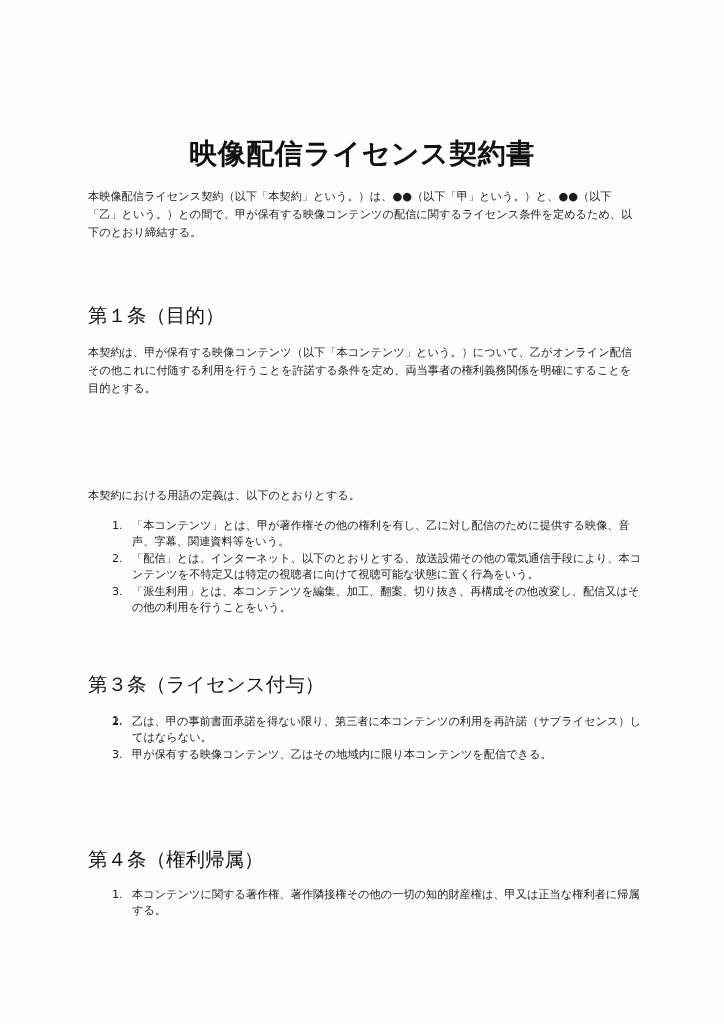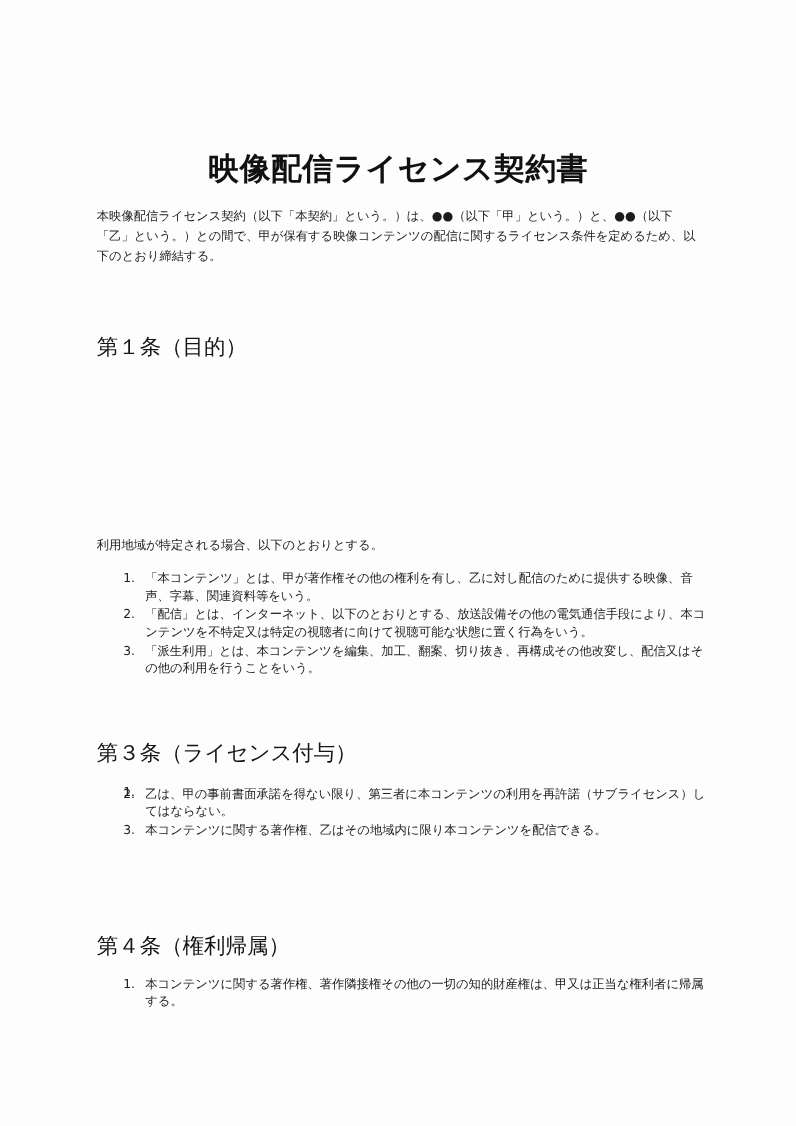--- a/index.html
+++ b/index.html
@@ -74,22 +74,23 @@
 </head>
 <body>
 
 <div class="page">
 
   <h1 class="doc-title">映像配信ライセンス契約書</h1>
 
   <p class="para" style="top:188px;">本映像配信ライセンス契約（以下「本契約」という。）は、●●（以下「甲」という。）と、●●（以下「乙」という。）との間で、甲が保有する映像コンテンツの配信に関するライセンス条件を定めるため、以下のとおり締結する。</p>
 
   <h2 class="heading" style="top:302px;">第１条（目的）</h2>
+  <p class="para" style="top:344px;">本契約は、甲が保有する映像コンテンツ（以下「本コンテンツ」という。）について、乙がオンライン配信その他これに付随する利用を行うことを許諾する条件を定め、両当事者の権利義務関係を明確にすることを目的とする。</p>
 
-  <p class="para" style="top:487px;">利用地域が特定される場合、以下のとおりとする。</p>
+  <p class="para" style="top:487px;">本契約における用語の定義は、以下のとおりとする。</p>
   <ol class="olist" style="top:518px;">
     <li>
       <span class="num">1.</span>
       <span>「本コンテンツ」とは、甲が著作権その他の権利を有し、乙に対し配信のために提供する映像、音声、字幕、関連資料等をいう。</span>
     </li>
     <li>
       <span class="num">2.</span>
       <span>「配信」とは、インターネット、以下のとおりとする、放送設備その他の電気通信手段により、本コンテンツを不特定又は特定の視聴者に向けて視聴可能な状態に置く行為をいう。</span>
     </li>
     <li>
@@ -102,21 +103,21 @@
   <ol class="olist" style="top:713px;">
     <li>
       <span class="num">1.</span>
     </li>
     <li>
       <span class="num">2.</span>
       <span>乙は、甲の事前書面承諾を得ない限り、第三者に本コンテンツの利用を再許諾（サブライセンス）してはならない。</span>
     </li>
     <li>
       <span class="num">3.</span>
-      <span>本コンテンツに関する著作権、乙はその地域内に限り本コンテンツを配信できる。</span>
+      <span>甲が保有する映像コンテンツ、乙はその地域内に限り本コンテンツを配信できる。</span>
     </li>
   </ol>
 
   <h2 class="heading" style="top:846px;">第４条（権利帰属）</h2>
   <ol class="olist" style="top:887px;">
     <li>
       <span class="num">1.</span>
       <span>本コンテンツに関する著作権、著作隣接権その他の一切の知的財産権は、甲又は正当な権利者に帰属する。</span>
     </li>
   </ol>

